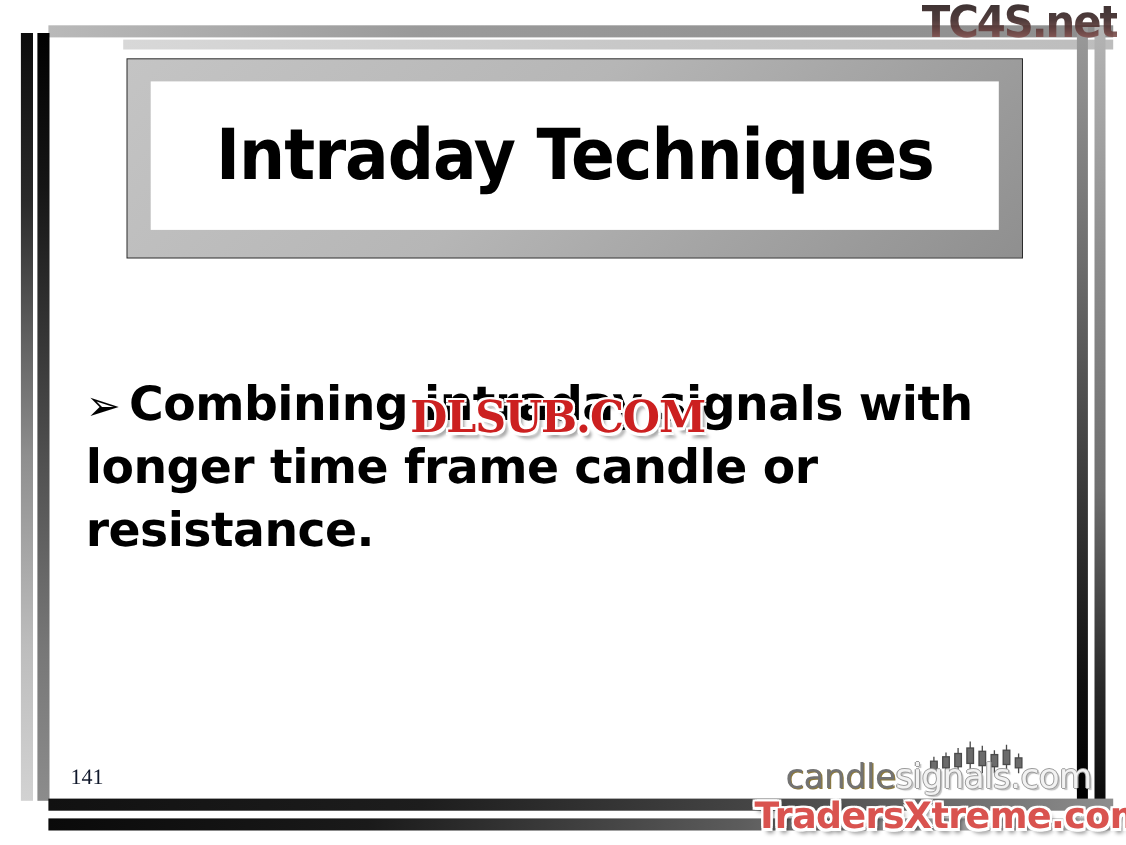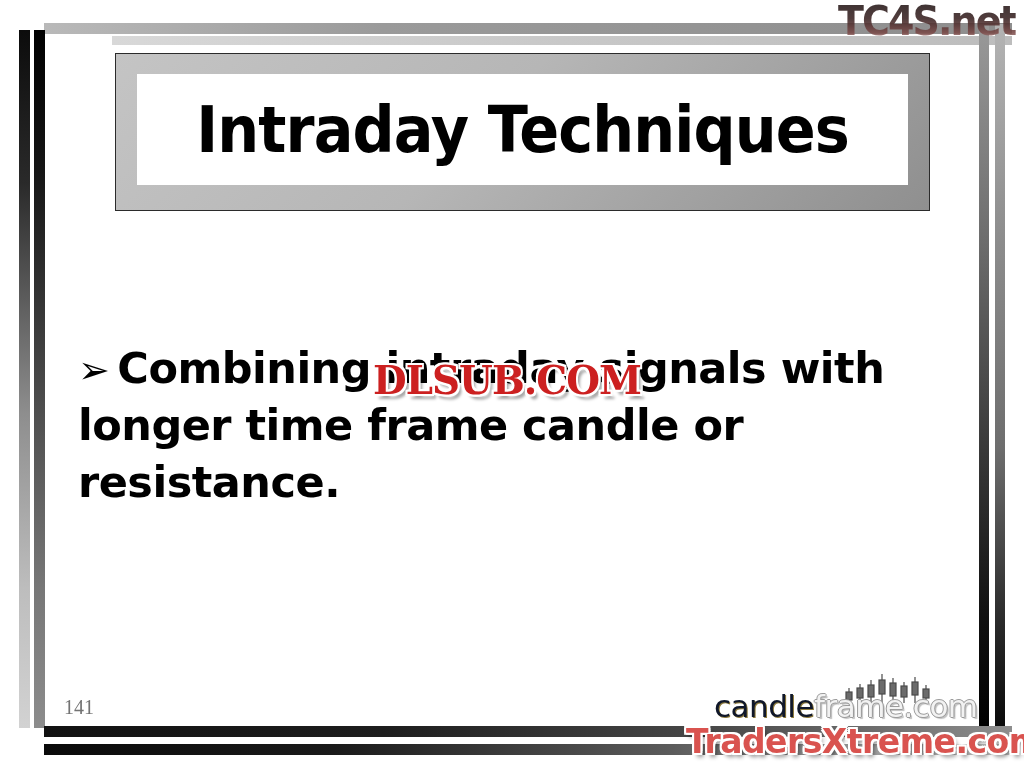--- a/index.html
+++ b/index.html
@@ -89,21 +89,21 @@
     height: 11px;
     background: linear-gradient(to right, #0a0a0a 0%, #1a1a1a 30%, #5c5c5c 65%, #a8a8a8 90%, #c2c2c2 100%);
   }
 
   
   #title-frame {
     position: absolute;
     left: 115px;
     top: 53px;
     width: 815px;
-    height: 158px;
+    height: 182px;
     border: 1px solid #2b2b2b;
     background: linear-gradient(135deg, #c4c4c4 0%, #b6b6b6 45%, #8f8f8f 100%);
     box-sizing: border-box;
     padding: 20px 21px 25px 21px;
   }
   #title-inner {
     width: 100%;
     height: 100%;
     background: #ffffff;
     display: flex;
@@ -146,21 +146,21 @@
     padding-right: 8px;
   }
 
   
   #page-number {
     position: absolute;
     left: 64px;
     top: 696px;
     font-family: "Liberation Serif", serif;
     font-size: 20px;
-    color: #737373;
+    color: #0f172a;
   }
 
   
   #wm-tc4s {
     position: absolute;
     left: 838px;
     top: -2px;
     font-family: "DejaVu Sans", sans-serif;
     font-weight: 700;
     font-size: 40px;
@@ -223,21 +223,21 @@
     position: absolute;
     left: 0;
     top: 12px;
     font-family: "DejaVu Sans", sans-serif;
     font-weight: 400;
     font-size: 31px;
     letter-spacing: -0.5px;
     white-space: nowrap;
   }
   .cc-candle {
-    color: #0f172a;
+    color: #737373;
     text-shadow: 1px 1px 0 #8d7a3c;
   }
   .cc-charts {
     color: #f2f2f2;
     text-shadow:
       1px 0 0 #9b9b9b, -1px 0 0 #9b9b9b, 0 1px 0 #9b9b9b, 0 -1px 0 #9b9b9b,
       2px 2px 1px rgba(0,0,0,0.25);
   }
   #cc-sticks {
     position: absolute;
@@ -291,16 +291,16 @@
         <line x1="51" y1="6" x2="51" y2="31"></line>
         <rect x="48" y="11" width="6" height="13"></rect>
         <line x1="62" y1="10" x2="62" y2="31"></line>
         <rect x="59" y="14" width="6" height="11"></rect>
         <line x1="73" y1="5" x2="73" y2="31"></line>
         <rect x="70" y="10" width="6" height="13"></rect>
         <line x1="84" y1="13" x2="84" y2="31"></line>
         <rect x="81" y="17" width="6" height="9"></rect>
       </g>
     </svg>
-    <div id="cc-text"><span class="cc-candle">candle</span><span class="cc-charts">frame.com</span></div>
+    <div id="cc-text"><span class="cc-candle">candle</span><span class="cc-charts">signals.com</span></div>
   </div>
 
 </div>
 
 </body></html>

